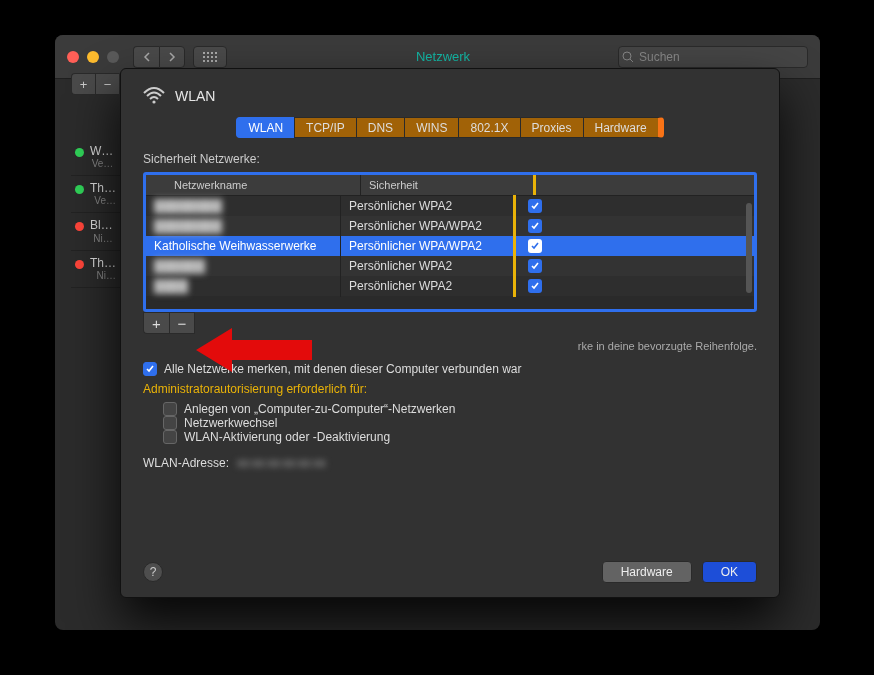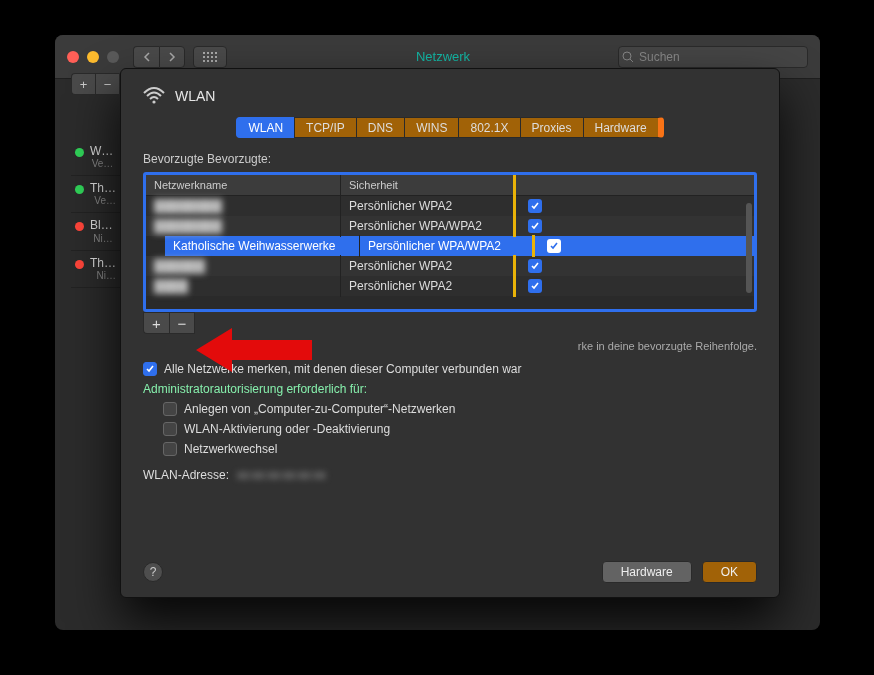--- a/index.html
+++ b/index.html
@@ -143,34 +143,34 @@
   .net-table {
     border: 3px solid #2f6fed;
     border-radius: 3px;
     background:#2a2a2a;
     height: 140px;
     position:relative;
     overflow:hidden;
   }
   .net-head {
     display:flex; background:#3c3c3c; border-bottom:1px solid #222;
-    font-size:11px; color:#ccc;
+    font-size:11px; color:#ccc;padding-left:20px;
   }
   .net-head div, .net-row div { padding: 4px 8px; }
   .col-name { flex: 0 0 195px; border-right:1px solid #222;}
   .col-sec  { flex: 0 0 175px; border-right:3px solid #eab308;}
   .col-auto { flex: 1; }
   .net-body { font-size:12px; }
   .net-row {
     display:flex; align-items:center; height:20px;
     color:#ddd;
   }
   .net-row:nth-child(odd){ background:#2e2e2e;}
   .net-row:nth-child(even){ background:#333;}
-  .net-row.selected { background:#2f6fed; color:#fff;margin-left:19px;}
+  .net-row.selected { background:#2f6fed; color:#fff;}
   .blur { filter: blur(3px); color:#bbb;}
   .mac-check {
     width:14px;height:14px;border-radius:3px;background:#2f6fed;
     display:inline-flex;align-items:center;justify-content:center;
     margin-left: 4px;
   }
   .net-row.selected .mac-check{ background:#fff;}
   .net-row.selected .mac-check svg path{ stroke:#2f6fed;}
   .net-scroll {
     position:absolute; right:2px; top:28px; width:6px; height:90px;
@@ -190,39 +190,39 @@
     position:absolute; left: 75px; top: 253px;
     pointer-events:none;
   }
   
   .chk-row { display:flex; align-items:center; gap:7px; margin: 10px 0 6px 0; font-size:12px; color:#ddd;}
   .chk {
     width:14px;height:14px;border:1px solid #666;border-radius:3px;background:#444;
     display:inline-flex;align-items:center;justify-content:center;flex:none;
   }
   .chk.on { background:#2f6fed; border-color:#2f6fed;}
-  .admin-label { font-size:12px; color:#86efac; margin-top:0;}
-  .admin-opts { margin: 6px 0 0 20px; display:flex; flex-direction:column; gap:6px; font-size:12px; color:#ddd;}
+  .admin-label { font-size:12px; color:#eab308; margin-top:0;}
+  .admin-opts { margin: 6px 0 0 20px; display:flex; flex-direction:column; font-size:12px; color:#ddd;}
   .admin-opts .chk-row { margin:0; }
   .wlan-addr { margin-top:12px; font-size:12px; color:#ddd; display:flex; gap:8px;}
   .wlan-addr .blurval { filter:blur(3px); color:#aaa;}
   
   .sheet-foot {
     position:absolute; left:22px; right:22px; bottom:14px;
     display:flex; align-items:center;
   }
   .help-btn {
     width:20px;height:20px;border-radius:50%;background:#4e4e4e;border:1px solid #2a2a2a;
     color:#ccc;display:flex;align-items:center;justify-content:center;font-size:12px;
   }
   .push-btn {
     height:22px;padding:0 18px;background:#636363;border:1px solid #2a2a2a;border-radius:4px;
     color:#eee;font-size:12px;display:flex;align-items:center;margin-left:10px;
   }
-  .push-btn.primary{ background:#a16207;text-align:center;}
+  .push-btn.primary{ background:#1d4ed8;text-align:center;}
   .spacer{flex:1;}
 </style>
 </head>
 <body>
 
 <div class="sysprefs">
   <div class="sp-titlebar">
     <div class="traffic">
       <span class="tl-close"></span>
       <span class="tl-min"></span>
@@ -329,21 +329,21 @@
   <div class="tabbar">
     <div class="tab selected">WLAN</div>
     <div class="tab">TCP/IP</div>
     <div class="tab">DNS</div>
     <div class="tab">WINS</div>
     <div class="tab">802.1X</div>
     <div class="tab">Proxies</div>
     <div class="tab">Hardware</div>
   </div>
 
-  <div class="section-label">Bevorzugte Bevorzugte:</div>
+  <div class="section-label">Sicherheit Netzwerke:</div>
 
   <div class="net-table">
     <div class="net-head">
       <div class="col-name">Netzwerkname</div>
       <div class="col-sec">Sicherheit</div>
     </div>
     <div class="net-body">
       <div class="net-row">
         <div class="col-name"><span class="blur">████████</span></div>
         <div class="col-sec">Persönlicher WPA2</div>
@@ -415,25 +415,25 @@
   </div>
 
   <div class="admin-label">Administratorautorisierung erforderlich für:</div>
   <div class="admin-opts">
     <div class="chk-row">
       <span class="chk"></span>
       <span>Anlegen von „Computer-zu-Computer“-Netzwerken</span>
     </div>
     <div class="chk-row">
       <span class="chk"></span>
-      <span>WLAN-Aktivierung oder -Deaktivierung</span>
+      <span>Netzwerkwechsel</span>
     </div>
     <div class="chk-row">
       <span class="chk"></span>
-      <span>Netzwerkwechsel</span>
+      <span>WLAN-Aktivierung oder -Deaktivierung</span>
     </div>
   </div>
 
   <div class="wlan-addr">
     <span>WLAN-Adresse:</span>
     <span class="blurval">xx:xx:xx:xx:xx:xx</span>
   </div>
 
   <div class="sheet-foot">
     <div class="help-btn">?</div>

